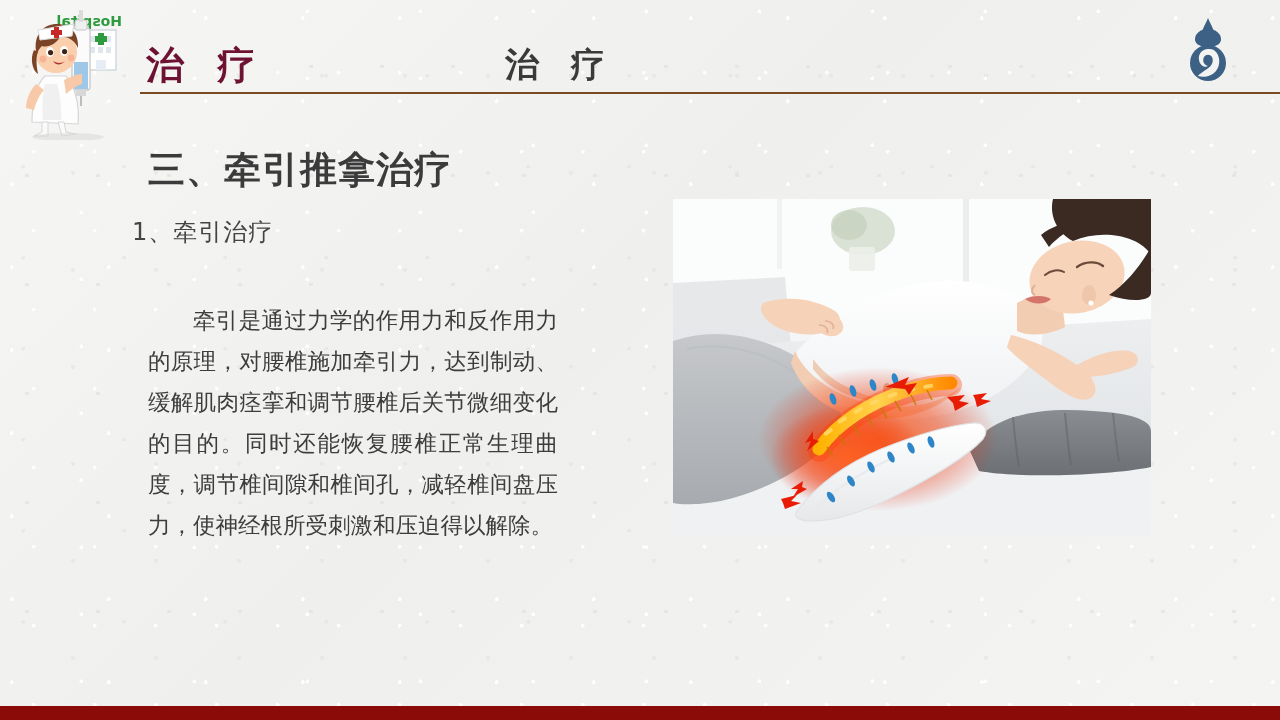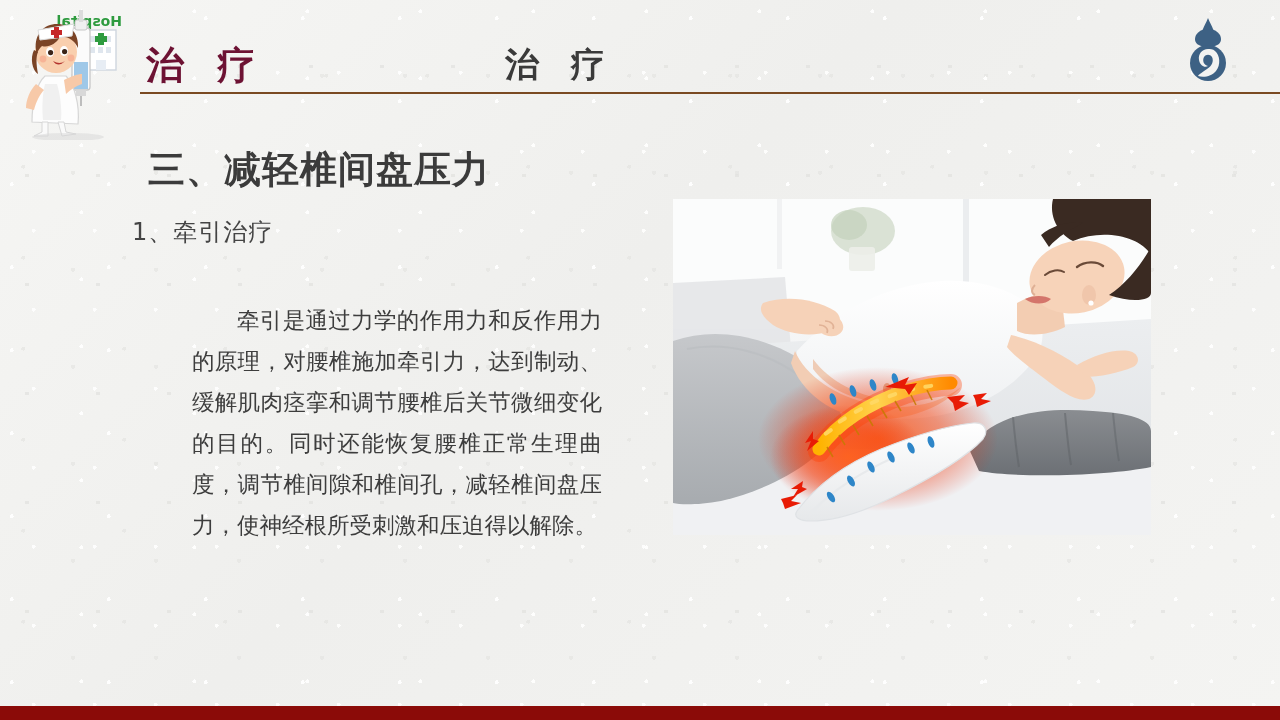--- a/index.html
+++ b/index.html
@@ -80,21 +80,20 @@
   #body-paragraph {
     position:absolute; left:148px; top:300px;
     width:410px;
     font-size:22.5px;
     line-height:41px;
     color:#3d3d3d;
     text-indent:2em;
     text-align:justify;
     text-justify:inter-ideograph;
     font-family:"DejaVu Sans", sans-serif;
-    margin-left:44px;
   }
 
   
   #photo {
     position:absolute; left:673px; top:199px;
     width:478px; height:336px;
     overflow:hidden;
     background:#e9eaec;
   }
   #photo svg { display:block; width:100%; height:100%; }
@@ -185,21 +184,21 @@
       <svg viewBox="0 0 52 66" xmlns="http://www.w3.org/2000/svg">
         <path d="M26 2 C24 7 22 10 21 13 C19 17 23 19 26 19 C29 19 33 17 31 13 C30 10 28 7 26 2 Z" fill="#3d6184"></path>
         <path d="M26 13 C18 13 13 18 13 23 C13 27 16 29 19 30 L33 30 C36 29 39 27 39 23 C39 18 34 13 26 13 Z" fill="#3d6184"></path>
         <rect x="21" y="28" width="10" height="6" fill="#3d6184"></rect>
         <circle cx="26" cy="47" r="18" fill="#3d6184"></circle>
         <path d="M26 33 C20 33 16 38 17 44 C18 50 23 52 26 50 C22 49 20 45 22 41 C24 38 28 38 30 41 C32 45 30 50 25 53 C21 56 17 58 16 60 C22 62 30 60 34 55 C39 49 38 39 33 35 C31 33 28 33 26 33 Z" fill="#f3f3f1"></path>
       </svg>
     </div>
   </div>
 
-  <div id="heading-main">三、减轻椎间盘压力</div>
+  <div id="heading-main">三、牵引推拿治疗</div>
 
   <div id="heading-sub">1、牵引治疗</div>
 
   <div id="body-paragraph">牵引是通过力学的作用力和反作用力的原理，对腰椎施加牵引力，达到制动、缓解肌肉痉挛和调节腰椎后关节微细变化的目的。同时还能恢复腰椎正常生理曲度，调节椎间隙和椎间孔，减轻椎间盘压力，使神经根所受刺激和压迫得以解除。</div>
 
   <div id="photo">
     <svg viewBox="0 0 478 336" xmlns="http://www.w3.org/2000/svg">
       <defs>
         <linearGradient id="bgwall" x1="0" y1="0" x2="0" y2="1">
           <stop offset="0%" stop-color="#fdfdfd"></stop>

